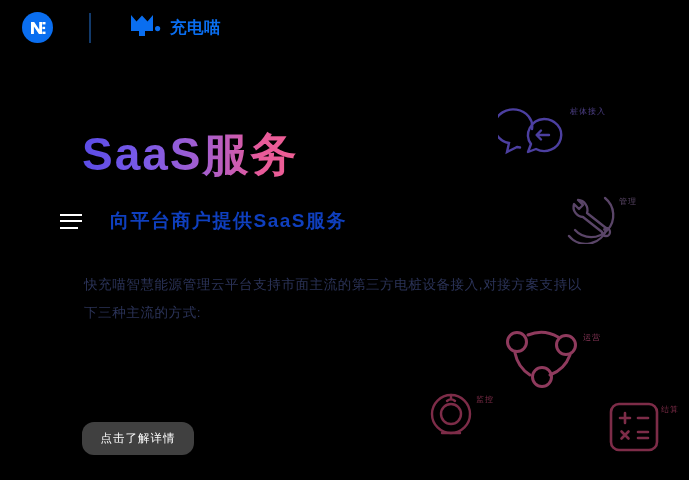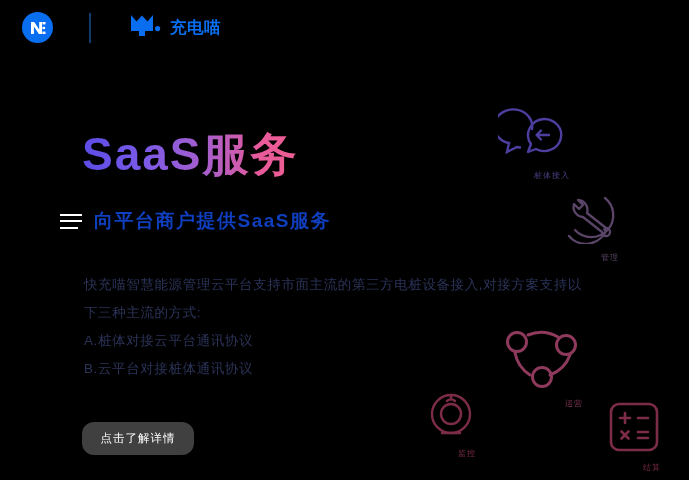--- a/index.html
+++ b/index.html
@@ -88,21 +88,21 @@
     color: transparent;
     white-space: nowrap;
   }
 
   .hero-subtitle-row {
     position: absolute;
     left: 60px;
     top: 208px;
     display: flex;
     align-items: center;
-    gap: 12px;
+    gap: 28px;
   }
   .menu-icon {
     width: 22px;
     height: 15px;
     display: flex;
     flex-direction: column;
     justify-content: space-between;
     flex: 0 0 auto;
   }
   .menu-icon i {
@@ -154,22 +154,22 @@
     font-size: 11.5px;
     letter-spacing: 1px;
     cursor: pointer;
     padding: 0;
   }
 
   
   .feature {
     position: absolute;
     display: flex;
-    flex-direction: column;
-    align-items: flex-end;
+    flex-direction: row;
+    align-items: flex-start;
   }
   .feature-glyph { display: block; }
   .feature-label {
     margin-top: 4px;
     font-size: 8px;
     letter-spacing: 1px;
     white-space: nowrap;
   }
 
   #feature-pile-access { left: 498px; top: 102px; }
@@ -223,24 +223,20 @@
   <span class="menu-icon">
     <i></i>
       <i></i>
       <i></i>
   </span>
   <span class="hero-subtitle">向平台商户提供SaaS服务</span>
 </div>
 
 <div class="hero-body">
   <p>快充喵智慧能源管理云平台支持市面主流的第三方电桩设备接入,对接方案支持以下三种主流的方式:</p>
-  <ul class="hero-list">
-    <li>A.桩体对接云平台通讯协议</li>
-    <li>B.云平台对接桩体通讯协议</li>
-  </ul>
 </div>
 
 <button class="cta-button">点击了解详情</button>
 
 <div class="feature" id="feature-pile-access">
   <span class="feature-glyph">
     <svg width="72" height="60" viewBox="0 0 72 60" aria-hidden="true">
       <path d="M34 27 A19 17 0 1 0 11 41 L9 50 L19 45 A25 22 0 0 0 22 45.5" fill="none" stroke="#4c3fa0" stroke-width="2.4" stroke-linecap="round"></path>
       <path d="M46 17 A17 16 0 1 1 38 47 L30 50 L33 42 A17 16 0 0 1 46 17 Z" fill="none" stroke="#4c3fa0" stroke-width="2.4" stroke-linejoin="round"></path>
       <path d="M51 33 L39 33 M43 28.5 L38.6 33 L43 37.5" fill="none" stroke="#4c3fa0" stroke-width="2.4" stroke-linecap="round" stroke-linejoin="round"></path>

